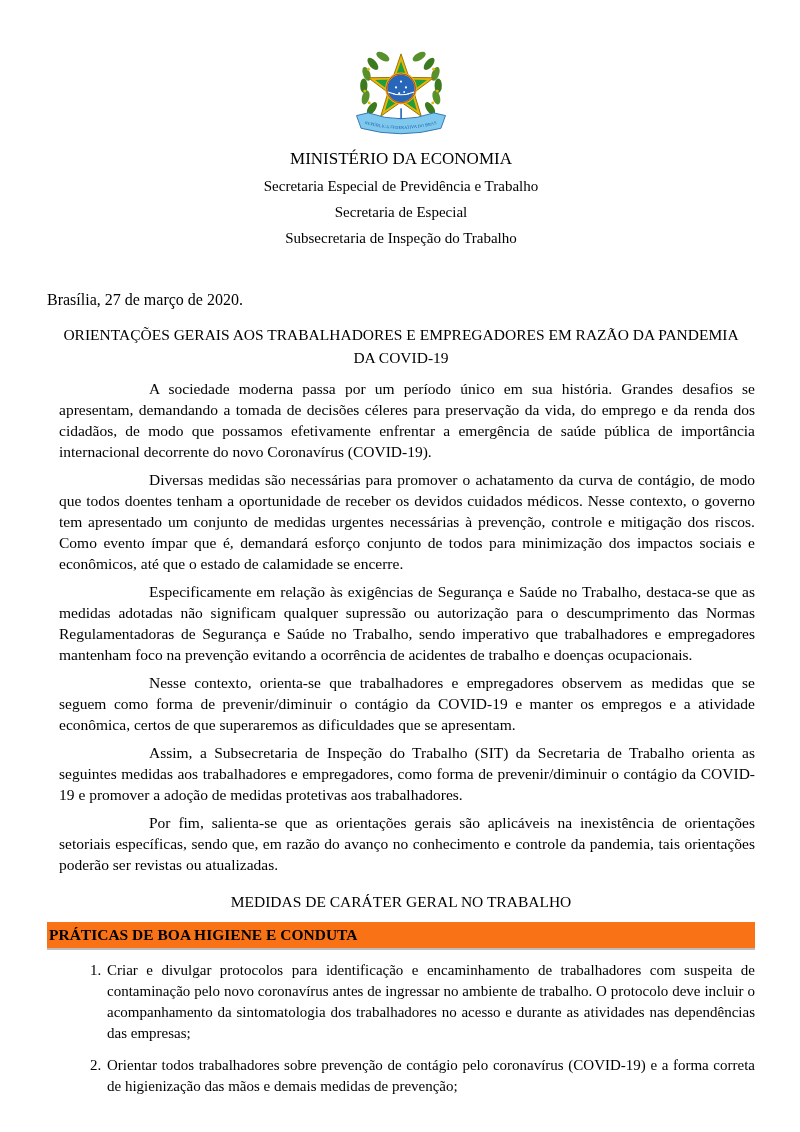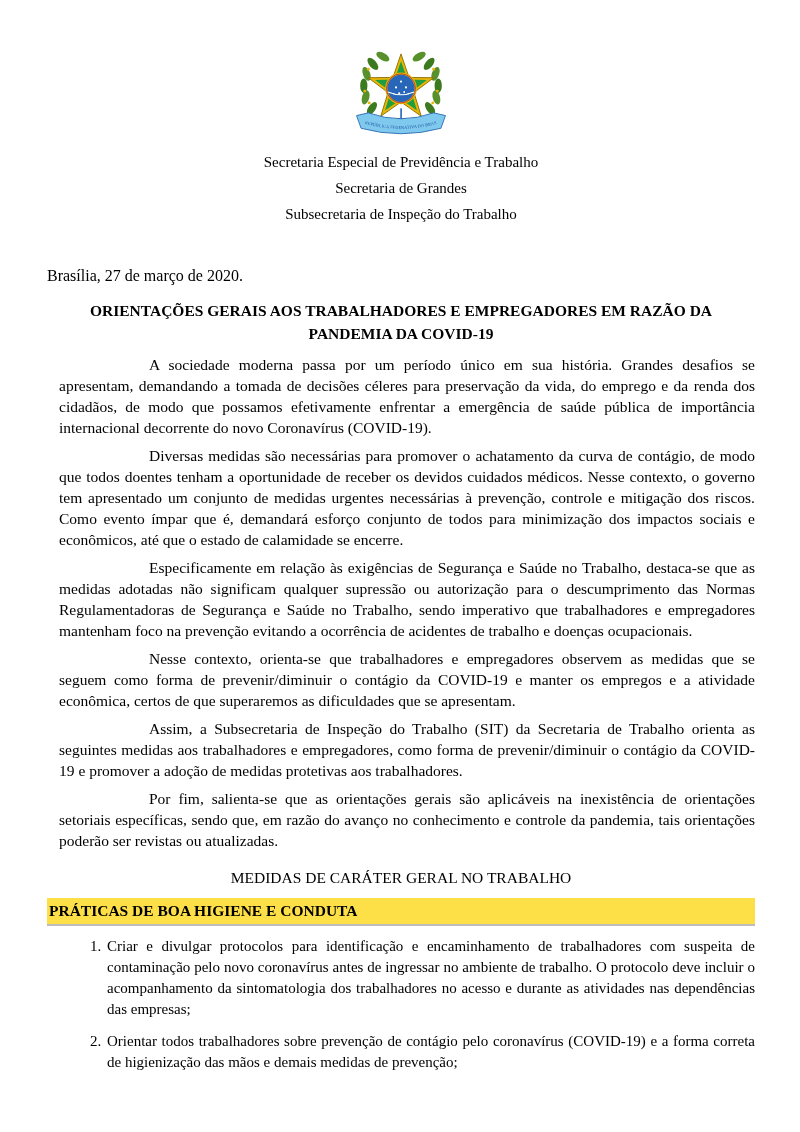--- a/index.html
+++ b/index.html
@@ -49,21 +49,21 @@
   }
   .dateline {
     margin-top: 42px;
     font-size: 16px;
     line-height: 21px;
     text-align: left;
   }
   .doc-title {
     margin: 13px 10px 0 10px;
     font-size: 15.5px;
-    font-weight: bold;
+    font-weight: normal;
     line-height: 23px;
     text-align: center;
   }
   .paragraphs {
     margin-top: 9px;
   }
   .paragraphs p {
     margin: 0 0 7px 12px;
     font-size: 15.5px;
     line-height: 21px;
@@ -72,21 +72,21 @@
   }
   .section-title {
     margin: 16px 0 0 0;
     font-size: 15.5px;
     font-weight: normal;
     line-height: 22px;
     text-align: center;
   }
   .subsection-band {
     margin-top: 9px;
-    background: #fde047;
+    background: #f97316;
     border-bottom: 2px solid #bdbdbd;
     font-size: 15.5px;
     font-weight: bold;
     line-height: 20px;
     padding: 3px 18px 3px 2px;
     text-align: left;
   }
   ol.measures {
     margin: 10px 0 0 0;
     padding: 0 0 0 58px;
@@ -163,22 +163,23 @@
           <path id="ribbonpath" d="M25,89 Q65,100 105,89"></path>
         </defs>
         <text font-size="4.6" font-family="Liberation Serif, serif" letter-spacing="0.2" fill="#17519e">
           <textPath href="#ribbonpath">REPÚBLICA FEDERATIVA DO BRASIL</textPath>
         </text>
       </g>
     </svg>
   </div>
 
   <div class="letterhead">
+    <div class="ministry">MINISTÉRIO DA ECONOMIA</div>
     <div class="org-line">Secretaria Especial de Previdência e Trabalho</div>
-    <div class="org-line">Secretaria de Grandes</div>
+    <div class="org-line">Secretaria de Especial</div>
     <div class="org-line">Subsecretaria de Inspeção do Trabalho</div>
   </div>
 
 
   <div class="dateline">Brasília, 27 de março de 2020.</div>
 
   <div class="doc-title">ORIENTAÇÕES GERAIS AOS TRABALHADORES E EMPREGADORES EM RAZÃO DA PANDEMIA DA COVID-19</div>
 
   <div class="paragraphs">
     <p>A sociedade moderna passa por um período único em sua história. Grandes desafios se apresentam, demandando a tomada de decisões céleres para preservação da vida, do emprego e da renda dos cidadãos, de modo que possamos efetivamente enfrentar a emergência de saúde pública de importância internacional decorrente do novo Coronavírus (COVID-19).</p>

